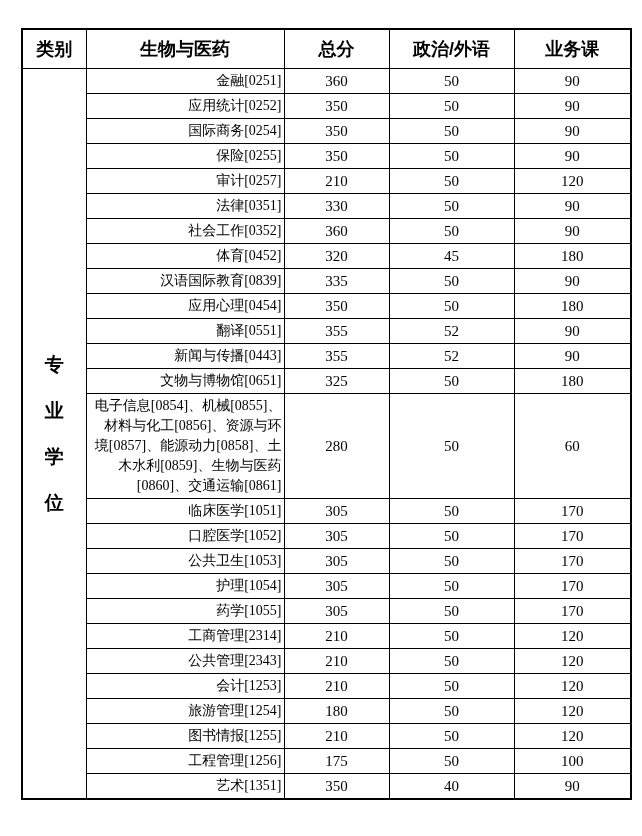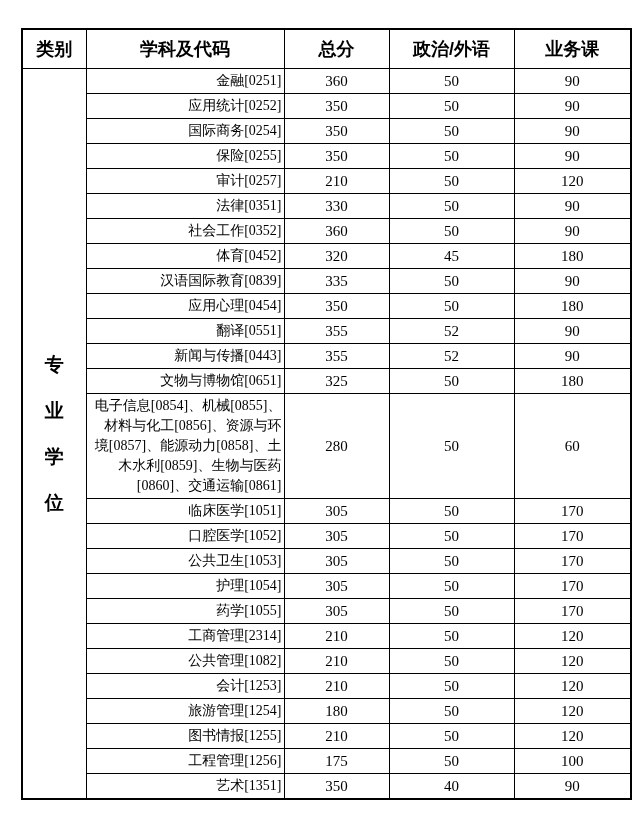--- a/index.html
+++ b/index.html
@@ -75,21 +75,21 @@
   <colgroup>
     <col style="width:64px">
     <col style="width:198px">
     <col style="width:105px">
     <col style="width:125px">
     <col style="width:117px">
   </colgroup>
   <thead>
     <tr>
       <th>类别</th>
-      <th>学科及代码</th>
+      <th>生物与医药</th>
       <th>总分</th>
       <th>政治/外语</th>
       <th>业务课</th>
     </tr>
   </thead>
   <tbody>
       <tr class="data-row">
         <td class="category" rowspan="26">
           <div class="cat-wrap">
             <span class="cat-char">专</span>
@@ -211,21 +211,21 @@
         <td class="num">50</td>
         <td class="num">170</td>
       </tr>
       <tr class="data-row">
         <td class="subject">工商管理[2314]</td>
         <td class="num">210</td>
         <td class="num">50</td>
         <td class="num">120</td>
       </tr>
       <tr class="data-row">
-        <td class="subject">公共管理[1082]</td>
+        <td class="subject">公共管理[2343]</td>
         <td class="num">210</td>
         <td class="num">50</td>
         <td class="num">120</td>
       </tr>
       <tr class="data-row">
         <td class="subject">会计[1253]</td>
         <td class="num">210</td>
         <td class="num">50</td>
         <td class="num">120</td>
       </tr>

